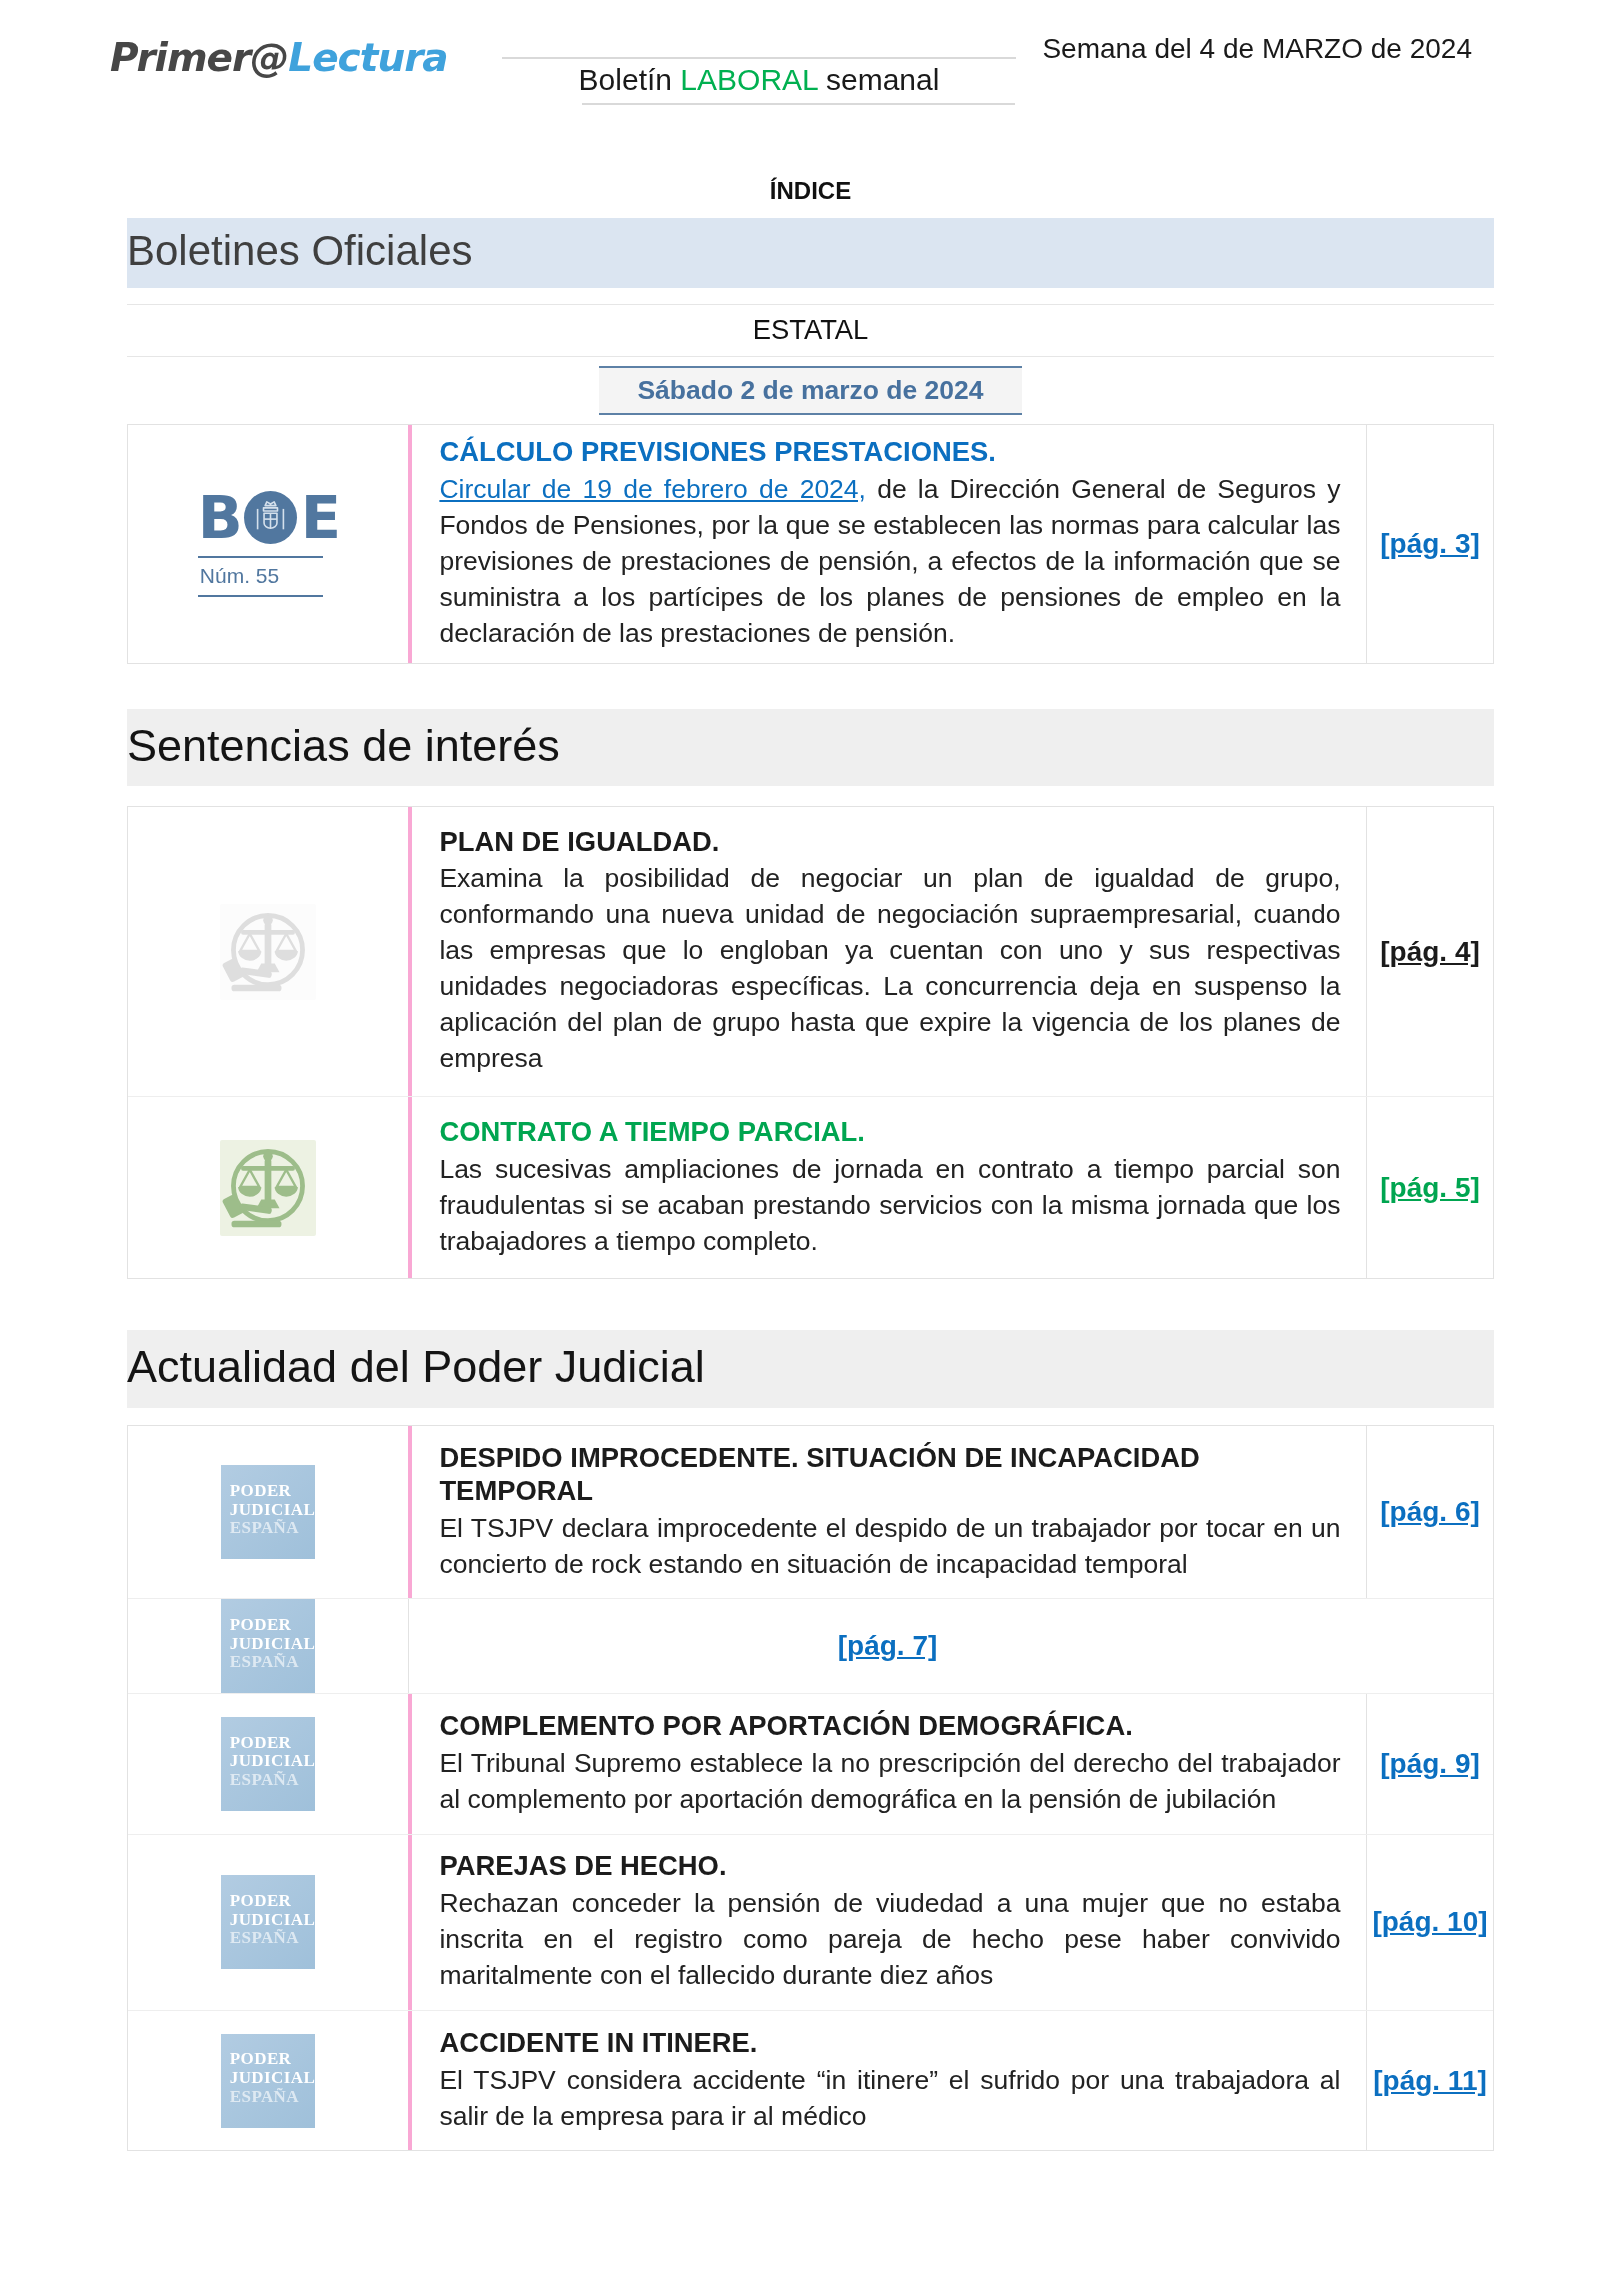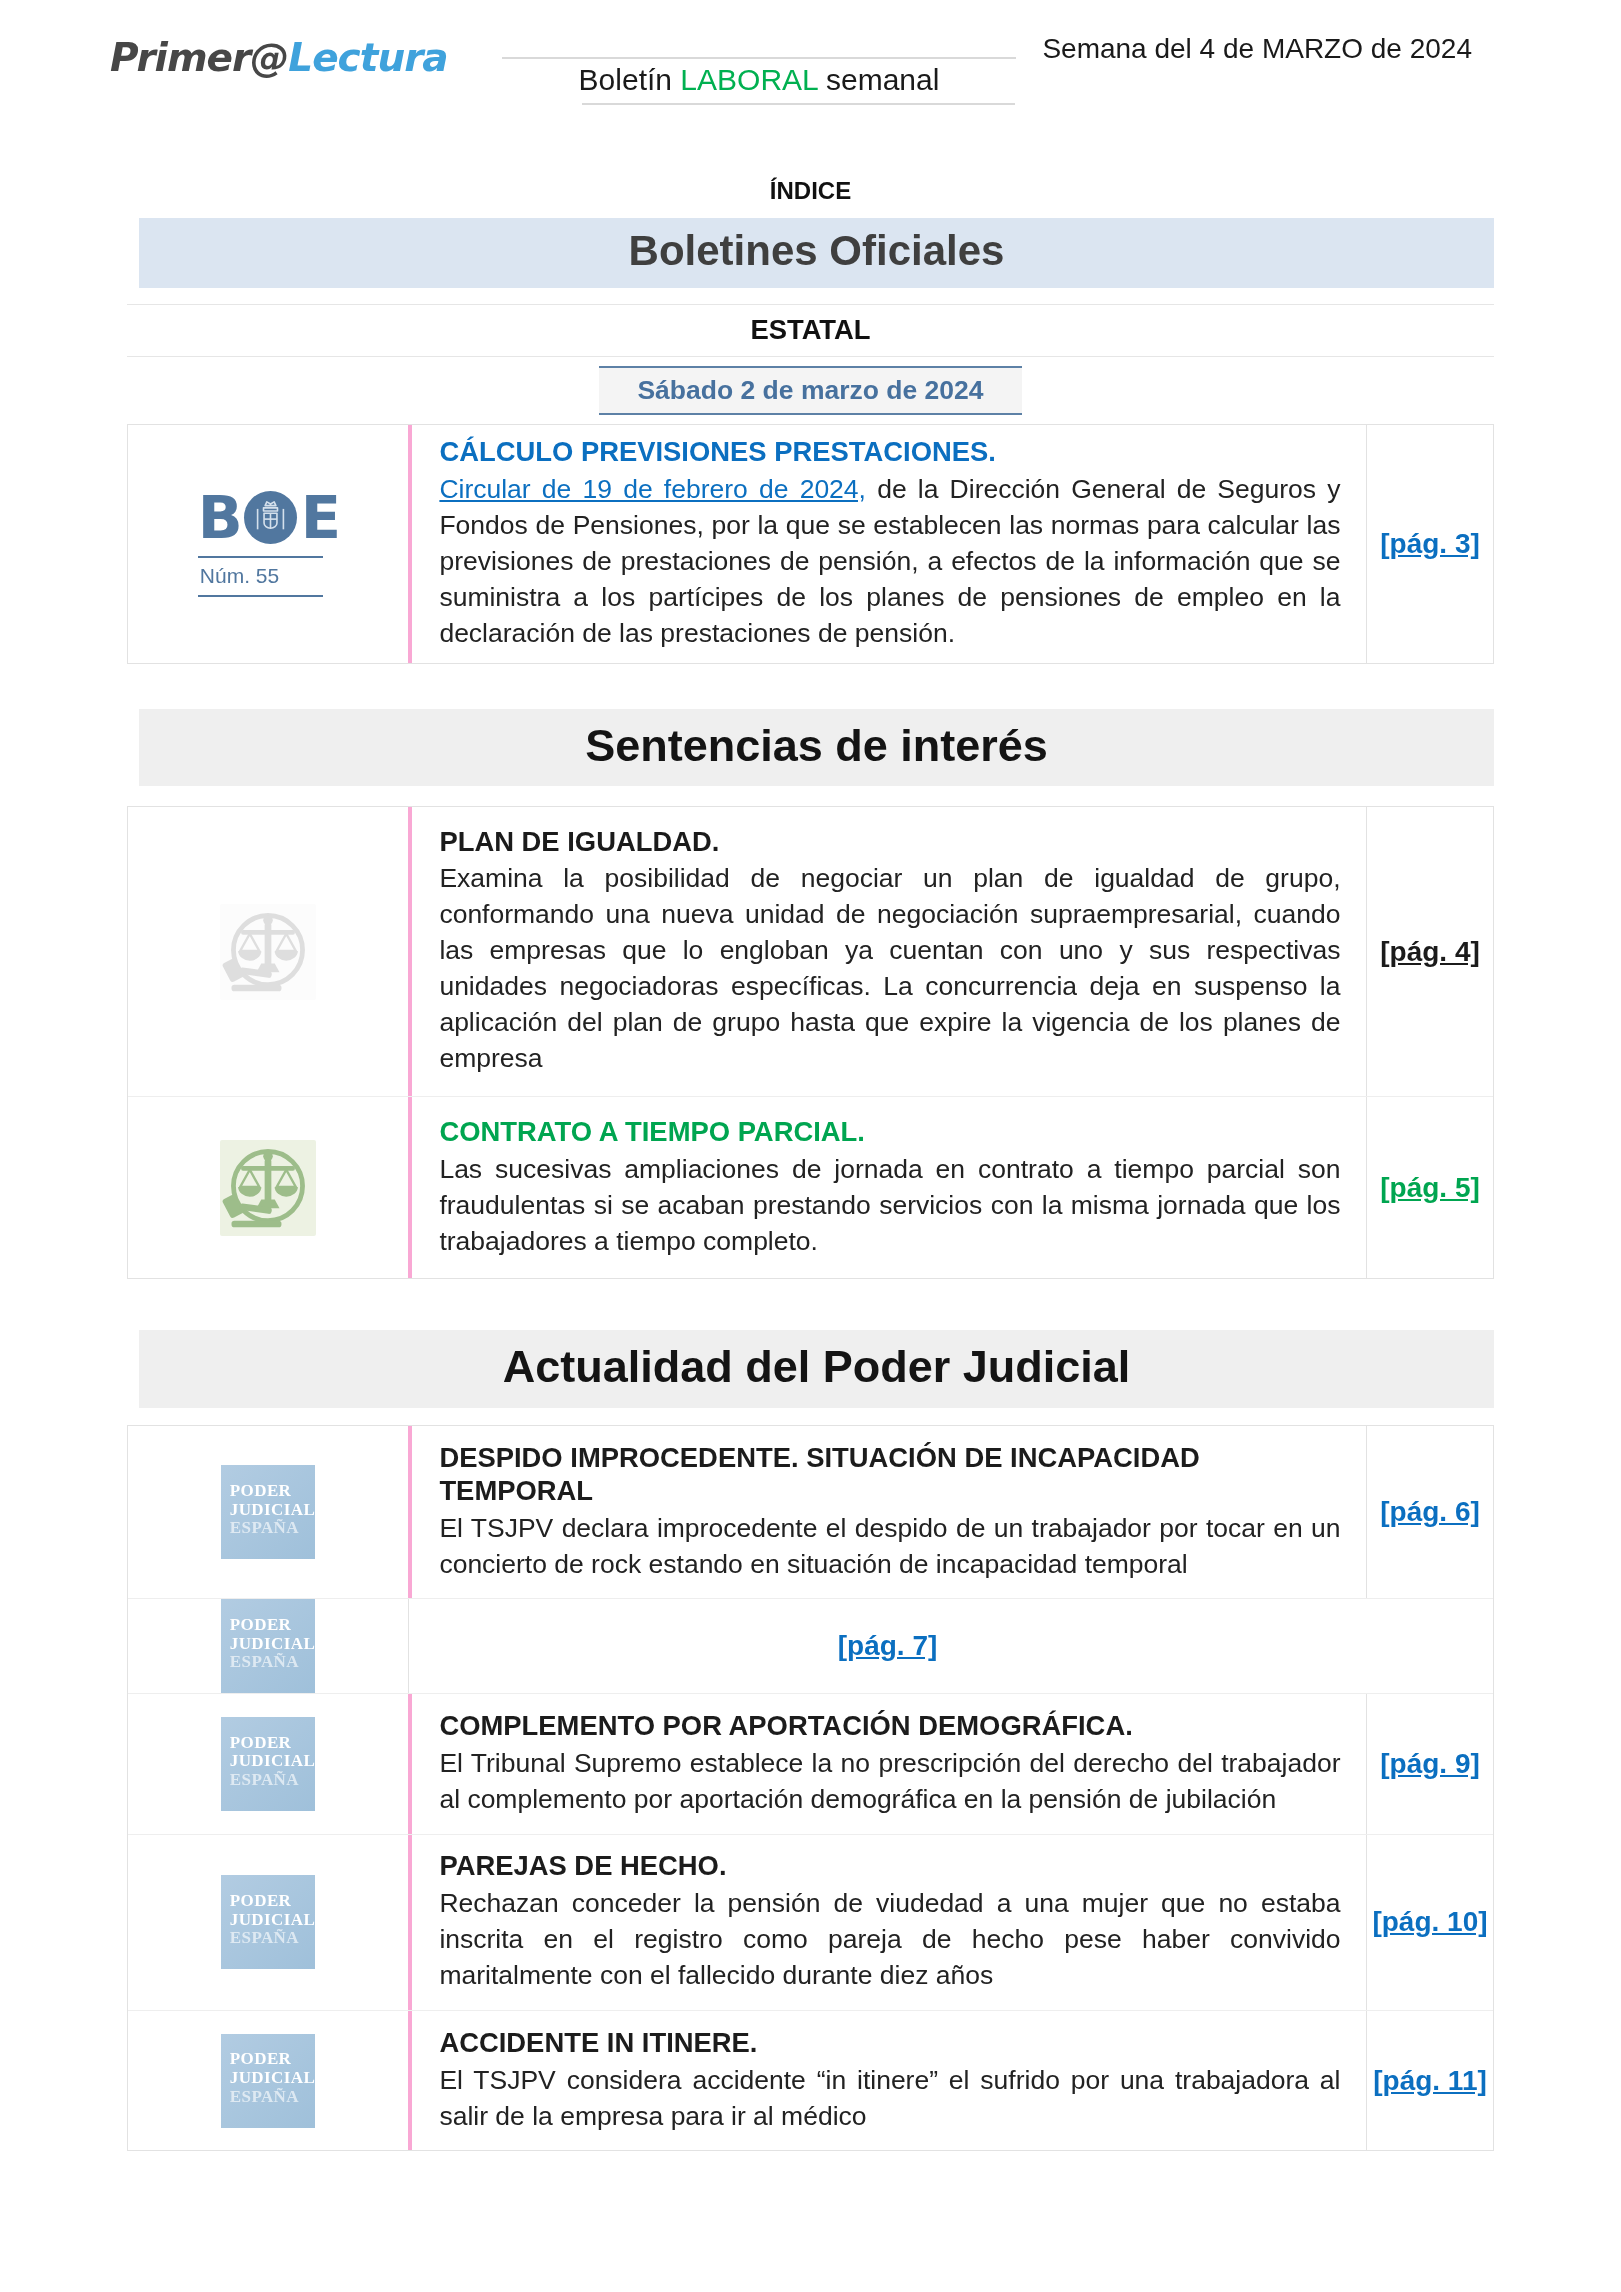--- a/index.html
+++ b/index.html
@@ -16,25 +16,25 @@
   .rule{border-top:2.9px solid #d9d9d9;}
   .rule-bottom{width:433px;margin-left:80px;}
   .subtitle{text-align:center;font-size:30px;color:#1a1a1a;padding:3.9px 0 5.9px;}
   .subtitle .green{color:#00b050;}
 
   .index-title{text-align:center;font-weight:bold;font-size:24px;margin-top:21.6px;color:#111;}
 
   .content{margin:0 127px;}
 
   
-  .banner{text-align:center;font-weight:bold;margin-left:12px;}
+  .banner{font-weight:normal;}
   .banner-blue{margin-top:13.7px;background:#dbe5f1;color:#3f3f3f;font-size:42px;padding:8.8px 0 12.7px;}
   .banner-gray{background:#efefef;color:#141414;font-size:45px;padding:10.8px 0 14.7px;}
   .gap-line{height:16.7px;border-bottom:1px solid #e6e6e6;}
-  .estatal{text-align:center;font-weight:bold;font-size:27.4px;color:#111;
+  .estatal{text-align:center;font-weight:normal;font-size:27.4px;color:#111;
            padding:8.8px 0 9.8px;border-bottom:1px solid #e6e6e6;}
   .date-box{width:423px;margin:8.8px auto 9.8px;text-align:center;font-weight:bold;font-size:26.5px;
             color:#47719e;background:#f4f4f4;border-top:2.9px solid #5d81a6;border-bottom:2.9px solid #5d81a6;
             padding:6.9px 0;}
 
   
   .entry-table{border:1px solid #e2e2e2;}
   .row{display:grid;grid-template-columns:280px 1fr 127px;}
   .row + .row{border-top:1px solid #eeeeee;}
   .icon-cell{display:flex;flex-direction:column;align-items:center;justify-content:center;}

